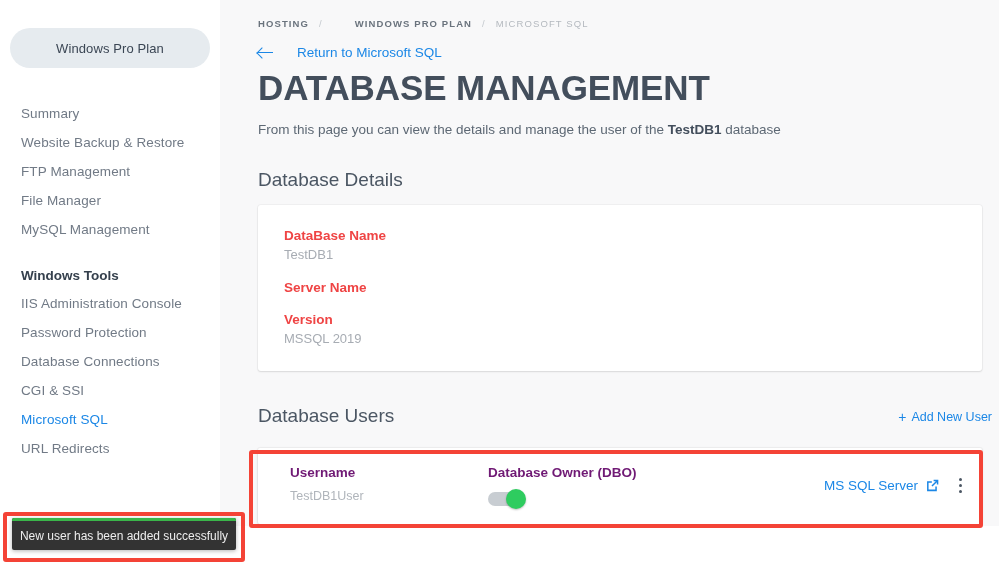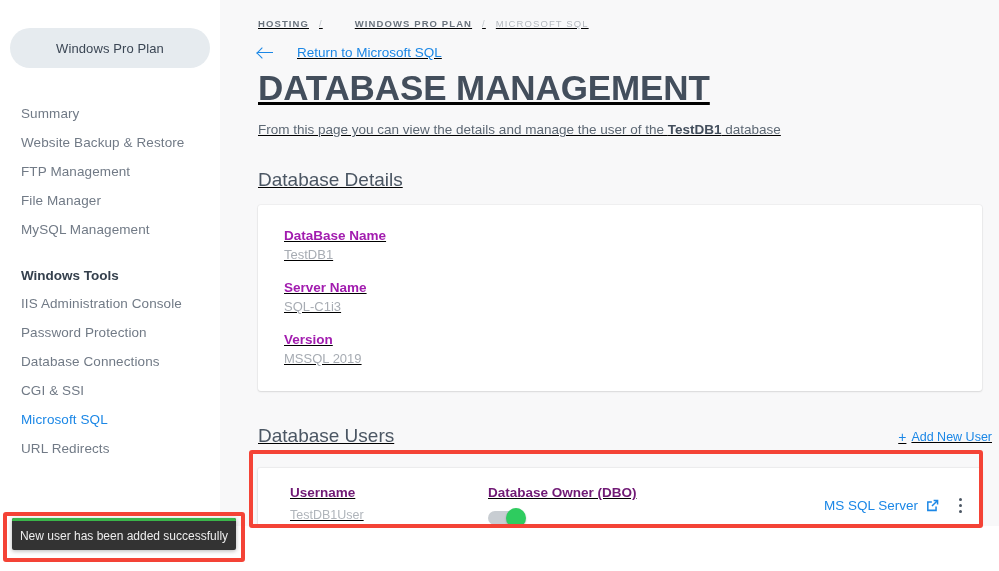--- a/index.html
+++ b/index.html
@@ -63,21 +63,20 @@
   }
 
   
   .main {
     flex: 1 1 auto;
     height: 526px;
     background: #f8f8f9;
     padding: 0 18px 0 38px;
     position: relative;
     overflow: hidden;
-    text-decoration: underline;
   }
 
   .breadcrumb {
     display: flex;
     align-items: center;
     height: 34px;
     padding-top: 13px;
     font-size: 9.5px;
     letter-spacing: 1.1px;
     font-weight: bold;
@@ -144,21 +143,21 @@
     background: #ffffff;
     border-radius: 3px;
     margin-top: 14px;
     box-shadow: 0 1px 2px rgba(0,0,0,.10), 0 0 0 1px rgba(0,0,0,.03);
     padding: 22px 0 22px 26px;
     width: 724px;
   }
   .detail-row { margin-bottom: 14px; }
   .detail-row:last-child { margin-bottom: 0; }
   .detail-label {
-    font-size: 13.5px; font-weight: bold; color: #a21caf;
+    font-size: 13.5px; font-weight: bold; color: #ef4444;
     line-height: 1.35;
   }
   .detail-value {
     font-size: 13px; color: #a7acb3; line-height: 1.45; margin-top: 1px;
   }
 
   .users-head {
     display: flex;
     align-items: flex-end;
     justify-content: space-between;
@@ -346,21 +345,20 @@
 
     <h2 class="section-head">Database Details</h2>
 
     <section class="card">
       <div class="detail-row">
         <div class="detail-label">DataBase Name</div>
         <div class="detail-value">TestDB1</div>
       </div>
       <div class="detail-row">
         <div class="detail-label">Server Name</div>
-        <div class="detail-value">SQL-C1i3</div>
       </div>
       <div class="detail-row">
         <div class="detail-label">Version</div>
         <div class="detail-value">MSSQL 2019</div>
       </div>
     </section>
 
     <div class="users-head">
       <h2 class="section-head" style="margin-top:8px">Database Users</h2>
       <div class="add-user-btn">

